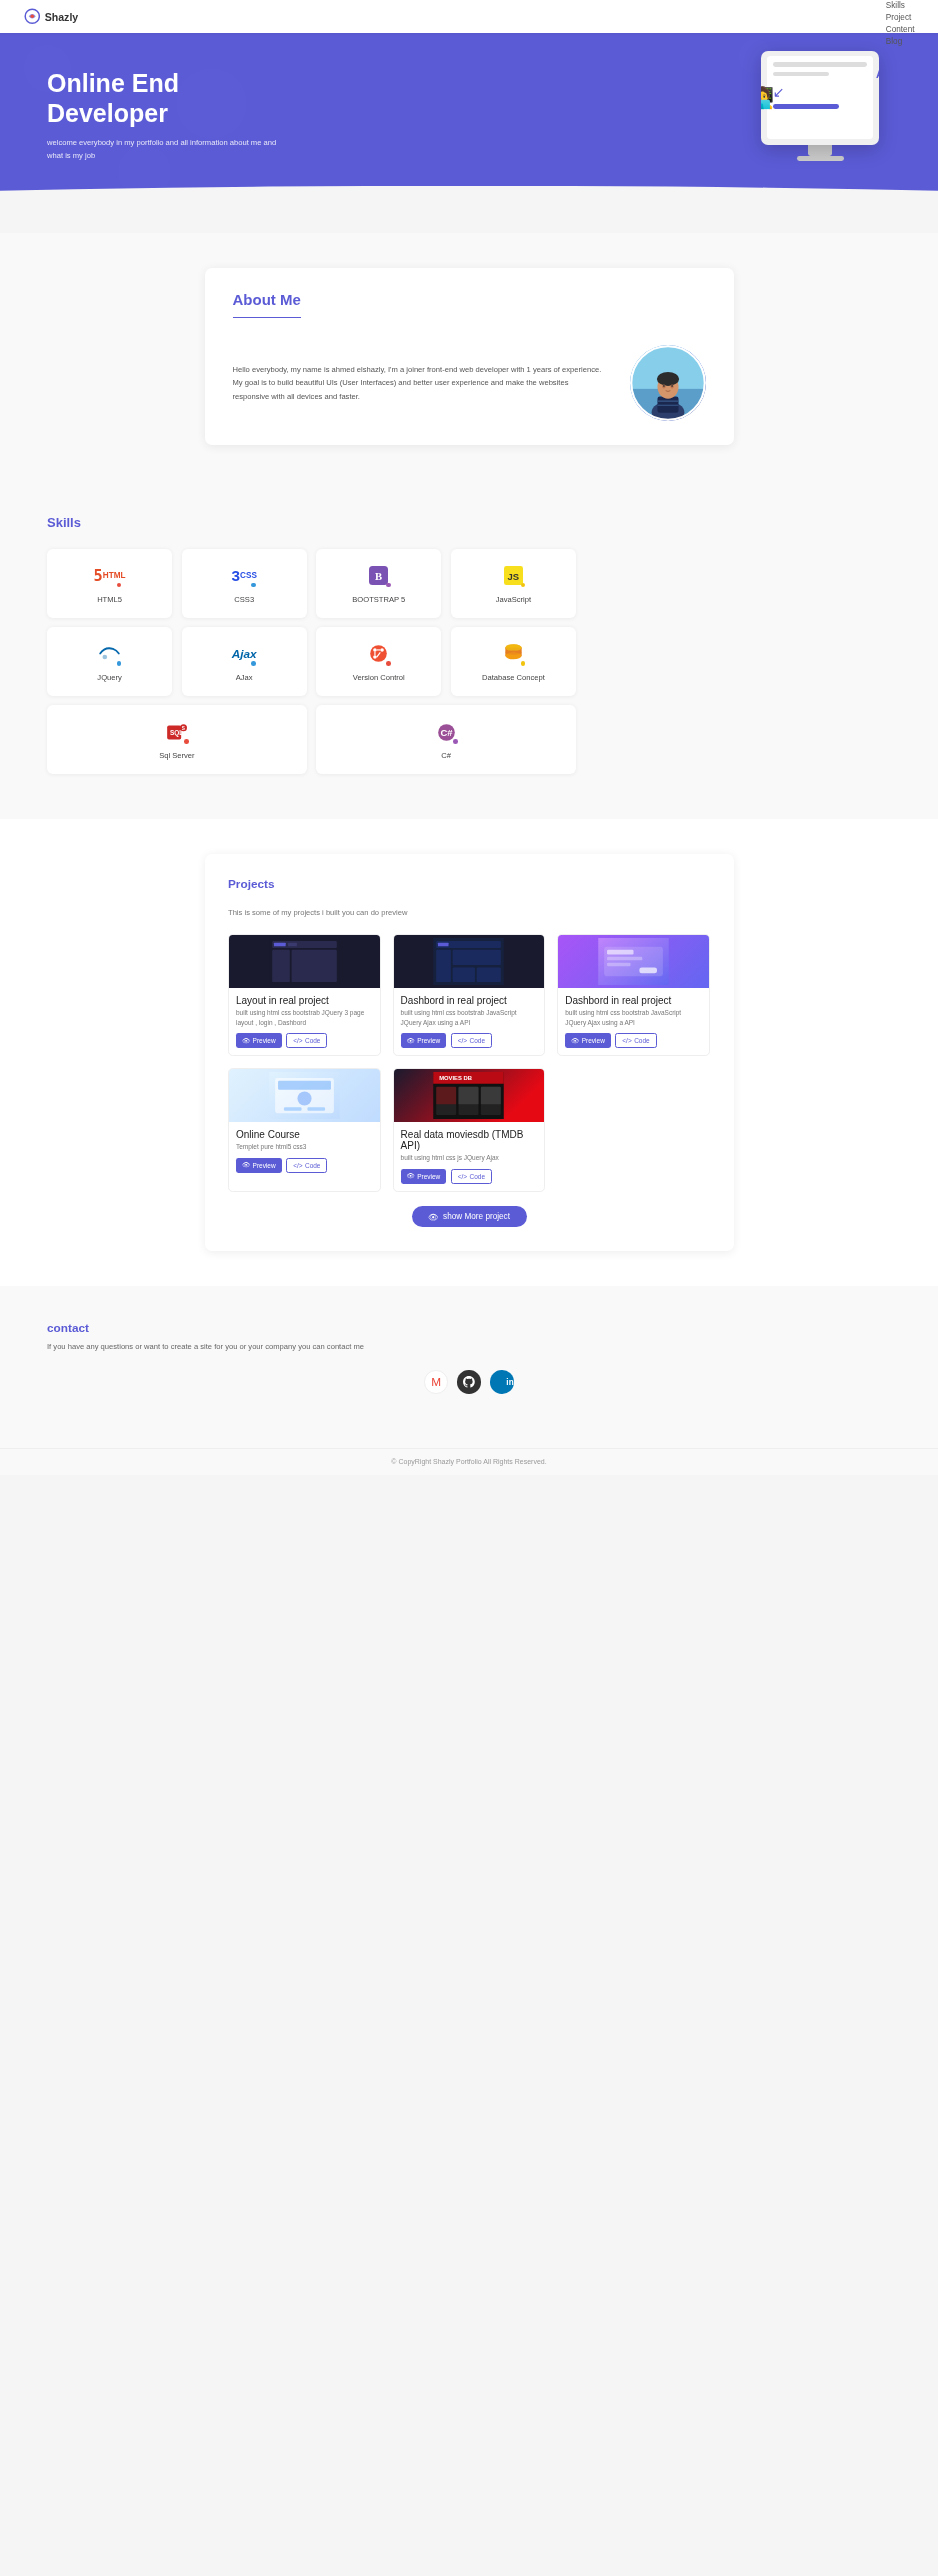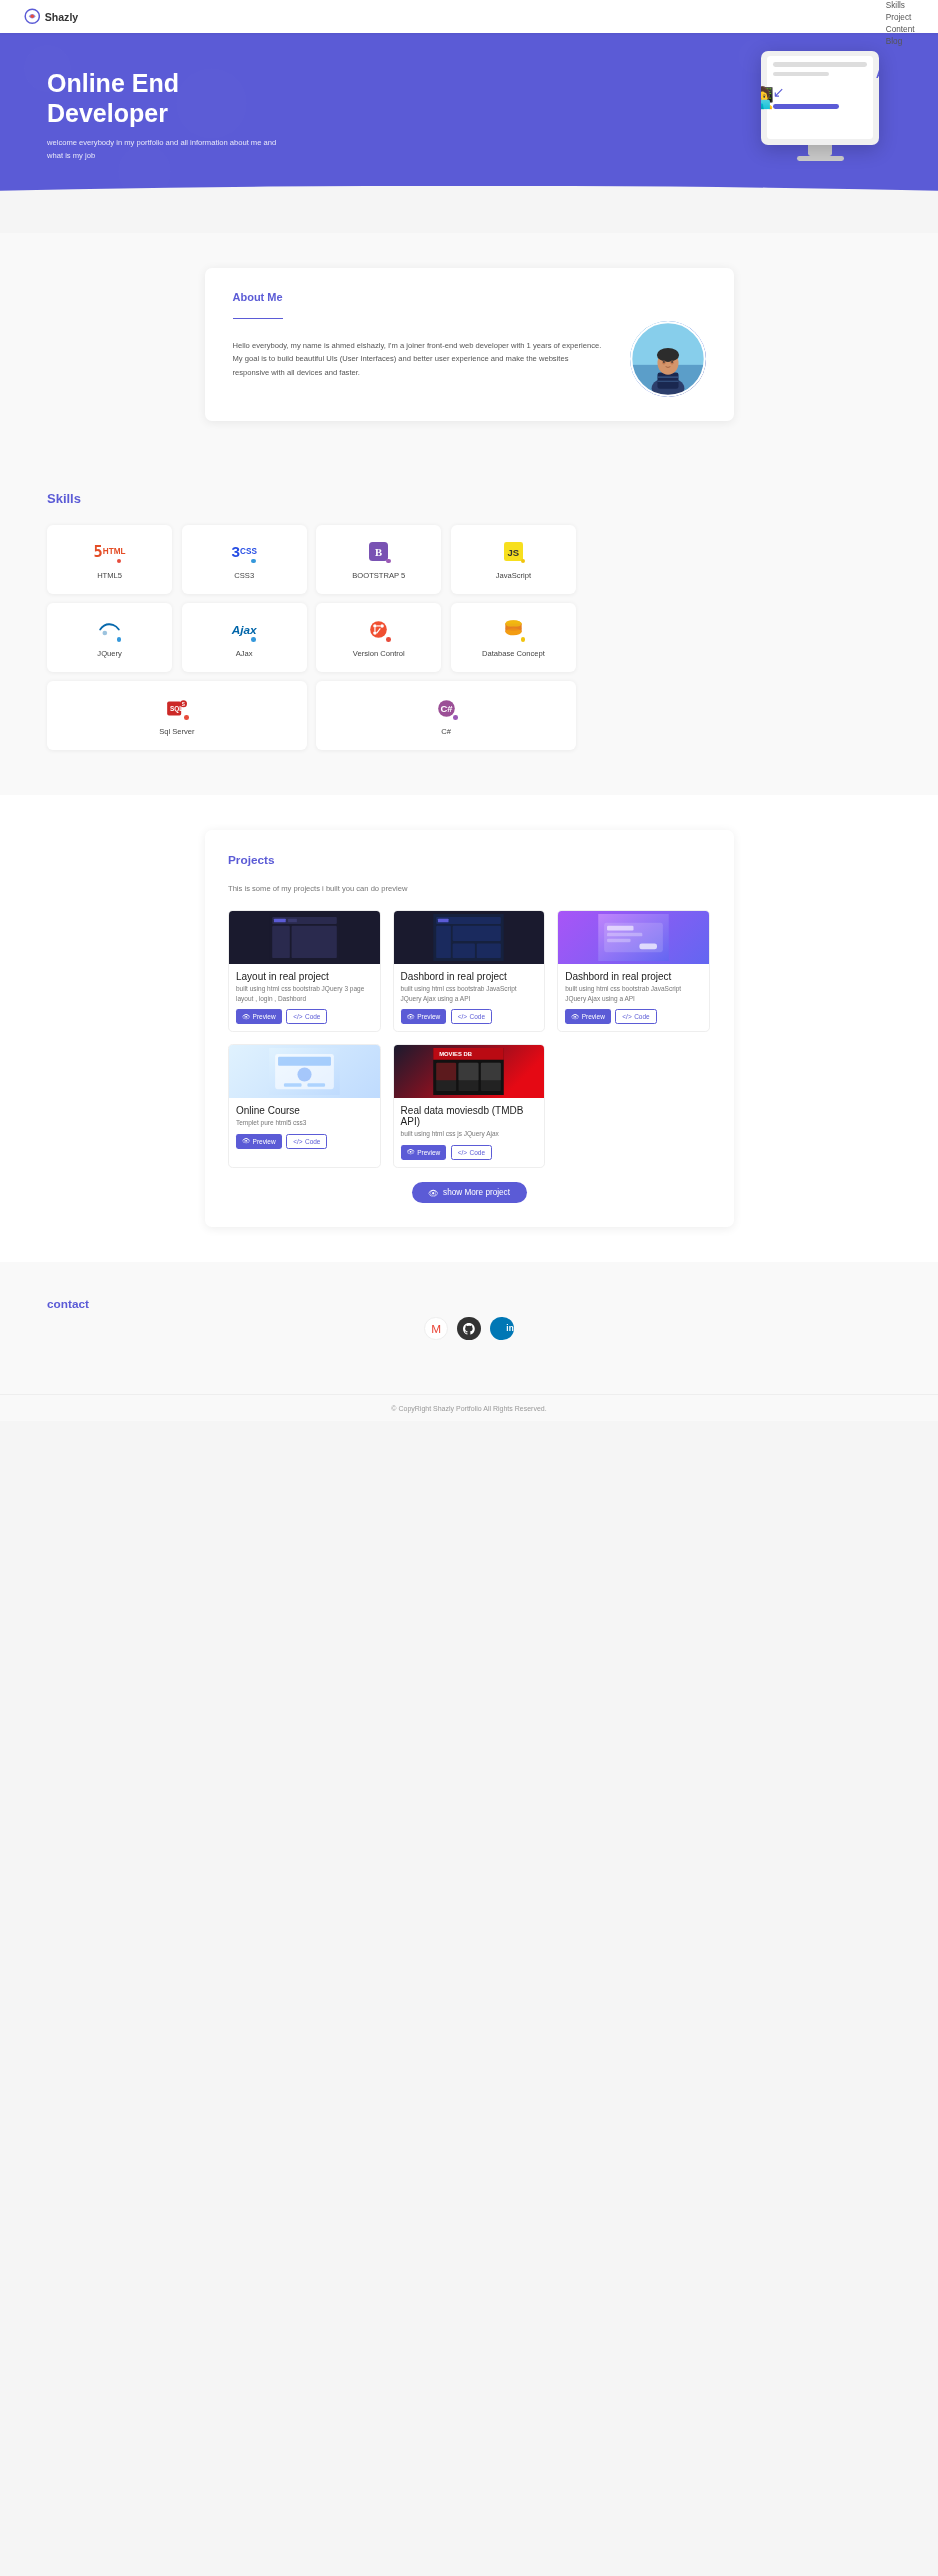--- a/index.html
+++ b/index.html
@@ -164,27 +164,27 @@
       background: #fff;
       border-radius: 7px;
       box-shadow: 0 1.2px 9.4px rgba(0,0,0,0.07);
       padding: 23.5px 28px;
       max-width: 529px;
       margin: 0 auto;
     }
 
     
     .about-title {
-      font-size: 11px;
+      font-size: 15px;
       font-weight: 700;
       color: #5b5bd6;
       border-bottom: 1.2px solid #5b5bd6;
       display: inline-block;
-      padding-bottom: 15px;
-      margin-bottom: 2px;
+      padding-bottom: 9px;
+      margin-bottom: 27px;
     }
     .about-body {
       display: flex;
       align-items: center;
       gap: 23.5px;
     }
     .about-text {
       flex: 1;
       font-size: 7.6px;
       line-height: 1.8;
@@ -808,20 +808,21 @@
       <button class="btn-show-more">
         <span>👁</span>
         <span>show More project</span>
       </button>
     </div>
   </div>
 </div>
 
 <section class="contact-section">
   <h2 class="contact-title">contact</h2>
+  <p class="contact-text">If you have any questions or want to create a site for you or your company you can contact me</p>
   <div class="contact-icons">
     <a href="#" class="contact-icon-link icon-gmail">
       <span>M</span>
     </a>
     <a href="#" class="contact-icon-link icon-github">
       <svg width="11.8" height="11.8" viewBox="0 0 20 20">
         <path fill="#fff" d="M10 0C4.477 0 0 4.477 0 10c0 4.418 2.865 8.166 6.839 9.489.5.092.682-.217.682-.483 0-.237-.009-.868-.013-1.703-2.782.604-3.369-1.34-3.369-1.34-.454-1.156-1.11-1.463-1.11-1.463-.908-.62.069-.608.069-.608 1.003.07 1.531 1.03 1.531 1.03.892 1.529 2.341 1.087 2.91.832.092-.647.35-1.088.636-1.338-2.22-.253-4.555-1.11-4.555-4.943 0-1.091.39-1.984 1.029-2.683-.103-.253-.446-1.27.098-2.647 0 0 .84-.269 2.75 1.025A9.564 9.564 0 0110 4.844c.85.004 1.705.115 2.504.337 1.909-1.294 2.747-1.025 2.747-1.025.546 1.377.203 2.394.1 2.647.64.699 1.028 1.592 1.028 2.683 0 3.842-2.339 4.687-4.566 4.935.359.309.678.919.678 1.852 0 1.336-.012 2.415-.012 2.743 0 .267.18.579.688.481C17.137 18.163 20 14.418 20 10c0-5.523-4.477-10-10-10z"></path>
       </svg>
     </a>
     <a href="#" class="contact-icon-link icon-linkedin">

